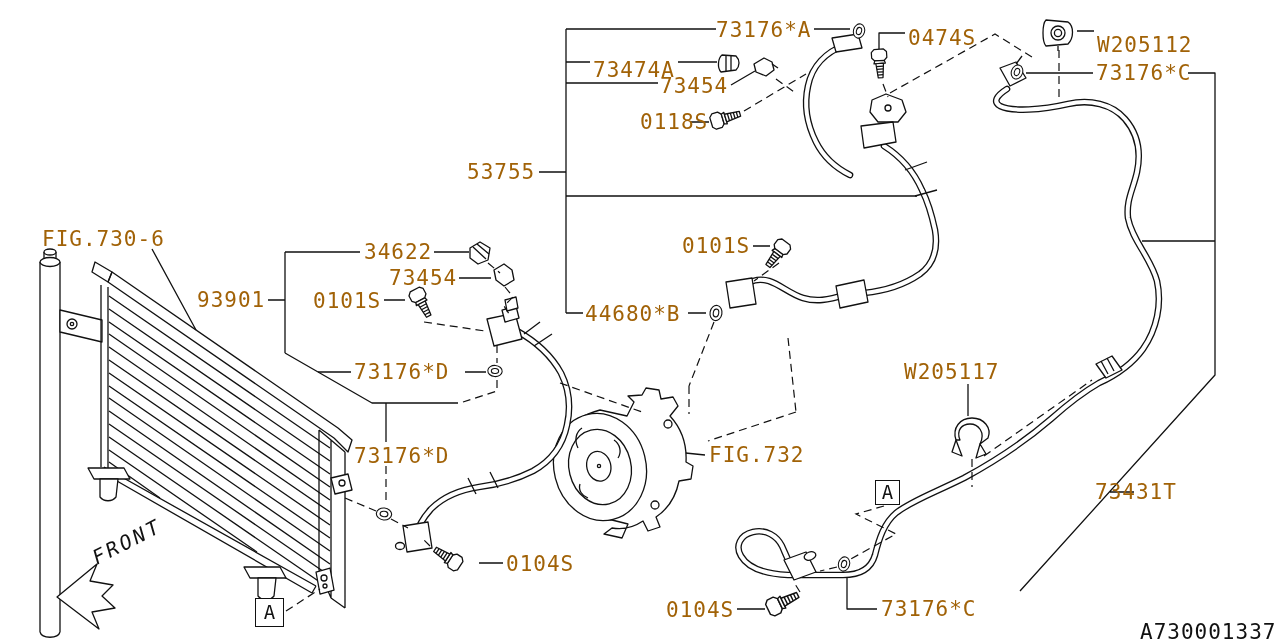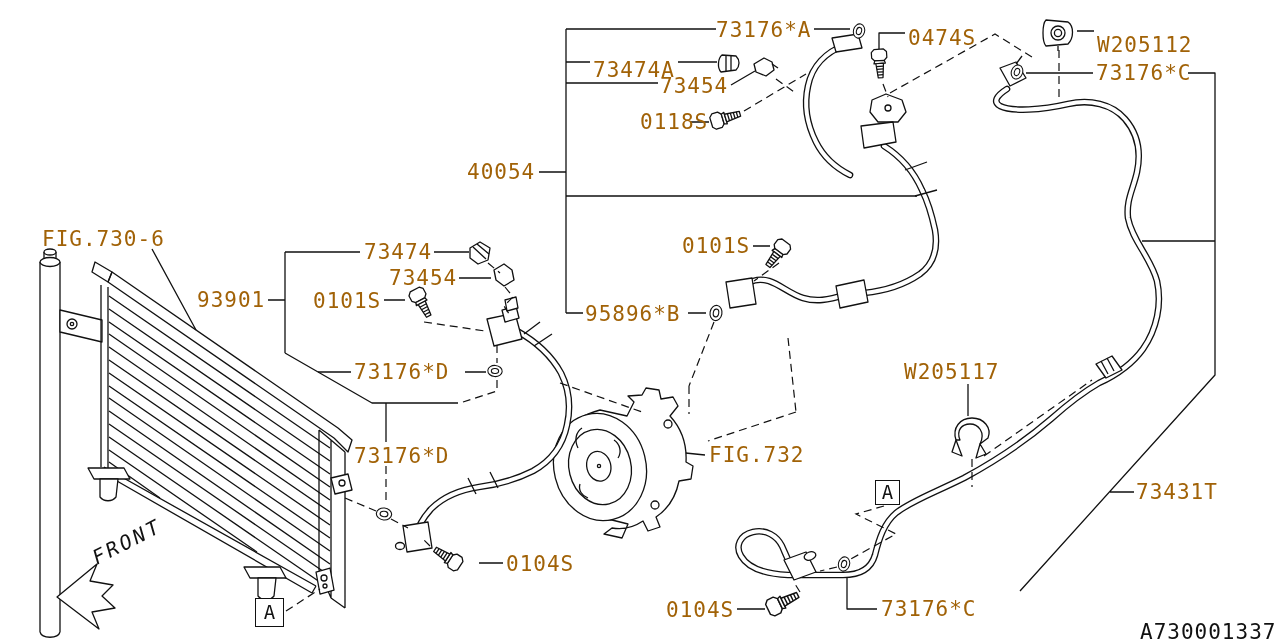--- a/index.html
+++ b/index.html
@@ -218,33 +218,33 @@
   <path class="fw" d="M57,597 L97,564 L90,581 L113,585 L102,596 L115,608 L92,612 L99,629 Z"></path>
 </svg>
 
 <div class="lbl" style="left:716px;top:20px">73176*A</div>
 <div class="lbl" style="left:908px;top:28px">0474S</div>
 <div class="lbl" style="left:1097px;top:35px">W205112</div>
 <div class="lbl" style="left:1096px;top:63px">73176*C</div>
 <div class="lbl" style="left:593px;top:60px">73474A</div>
 <div class="lbl" style="left:660px;top:76px">73454</div>
 <div class="lbl" style="left:640px;top:112px">0118S</div>
-<div class="lbl" style="left:467px;top:162px">40054</div>
+<div class="lbl" style="left:467px;top:162px">53755</div>
 <div class="lbl" style="left:682px;top:236px">0101S</div>
 <div class="lbl" style="left:42px;top:229px">FIG.730-6</div>
-<div class="lbl" style="left:364px;top:242px">73474</div>
+<div class="lbl" style="left:364px;top:242px">34622</div>
 <div class="lbl" style="left:389px;top:268px">73454</div>
 <div class="lbl" style="left:197px;top:290px">93901</div>
 <div class="lbl" style="left:313px;top:291px">0101S</div>
-<div class="lbl" style="left:585px;top:304px">95896*B</div>
+<div class="lbl" style="left:585px;top:304px">44680*B</div>
 <div class="lbl" style="left:354px;top:362px">73176*D</div>
 <div class="lbl" style="left:904px;top:362px">W205117</div>
 <div class="lbl" style="left:354px;top:446px">73176*D</div>
 <div class="lbl" style="left:709px;top:445px">FIG.732</div>
-<div class="lbl" style="left:1136px;top:482px">73431T</div>
+<div class="lbl" style="left:1095px;top:482px">73431T</div>
 <div class="lbl" style="left:506px;top:554px">0104S</div>
 <div class="lbl" style="left:666px;top:600px">0104S</div>
 <div class="lbl" style="left:881px;top:599px">73176*C</div>
 
 <div class="abox" style="left:255px;top:598px;width:27px;height:27px">A</div>
 <div class="abox" style="left:875px;top:480px;width:23px;height:23px">A</div>
 
 <div id="front-label">FRONT</div>
 
 <div id="doc-number">A730001337</div>

